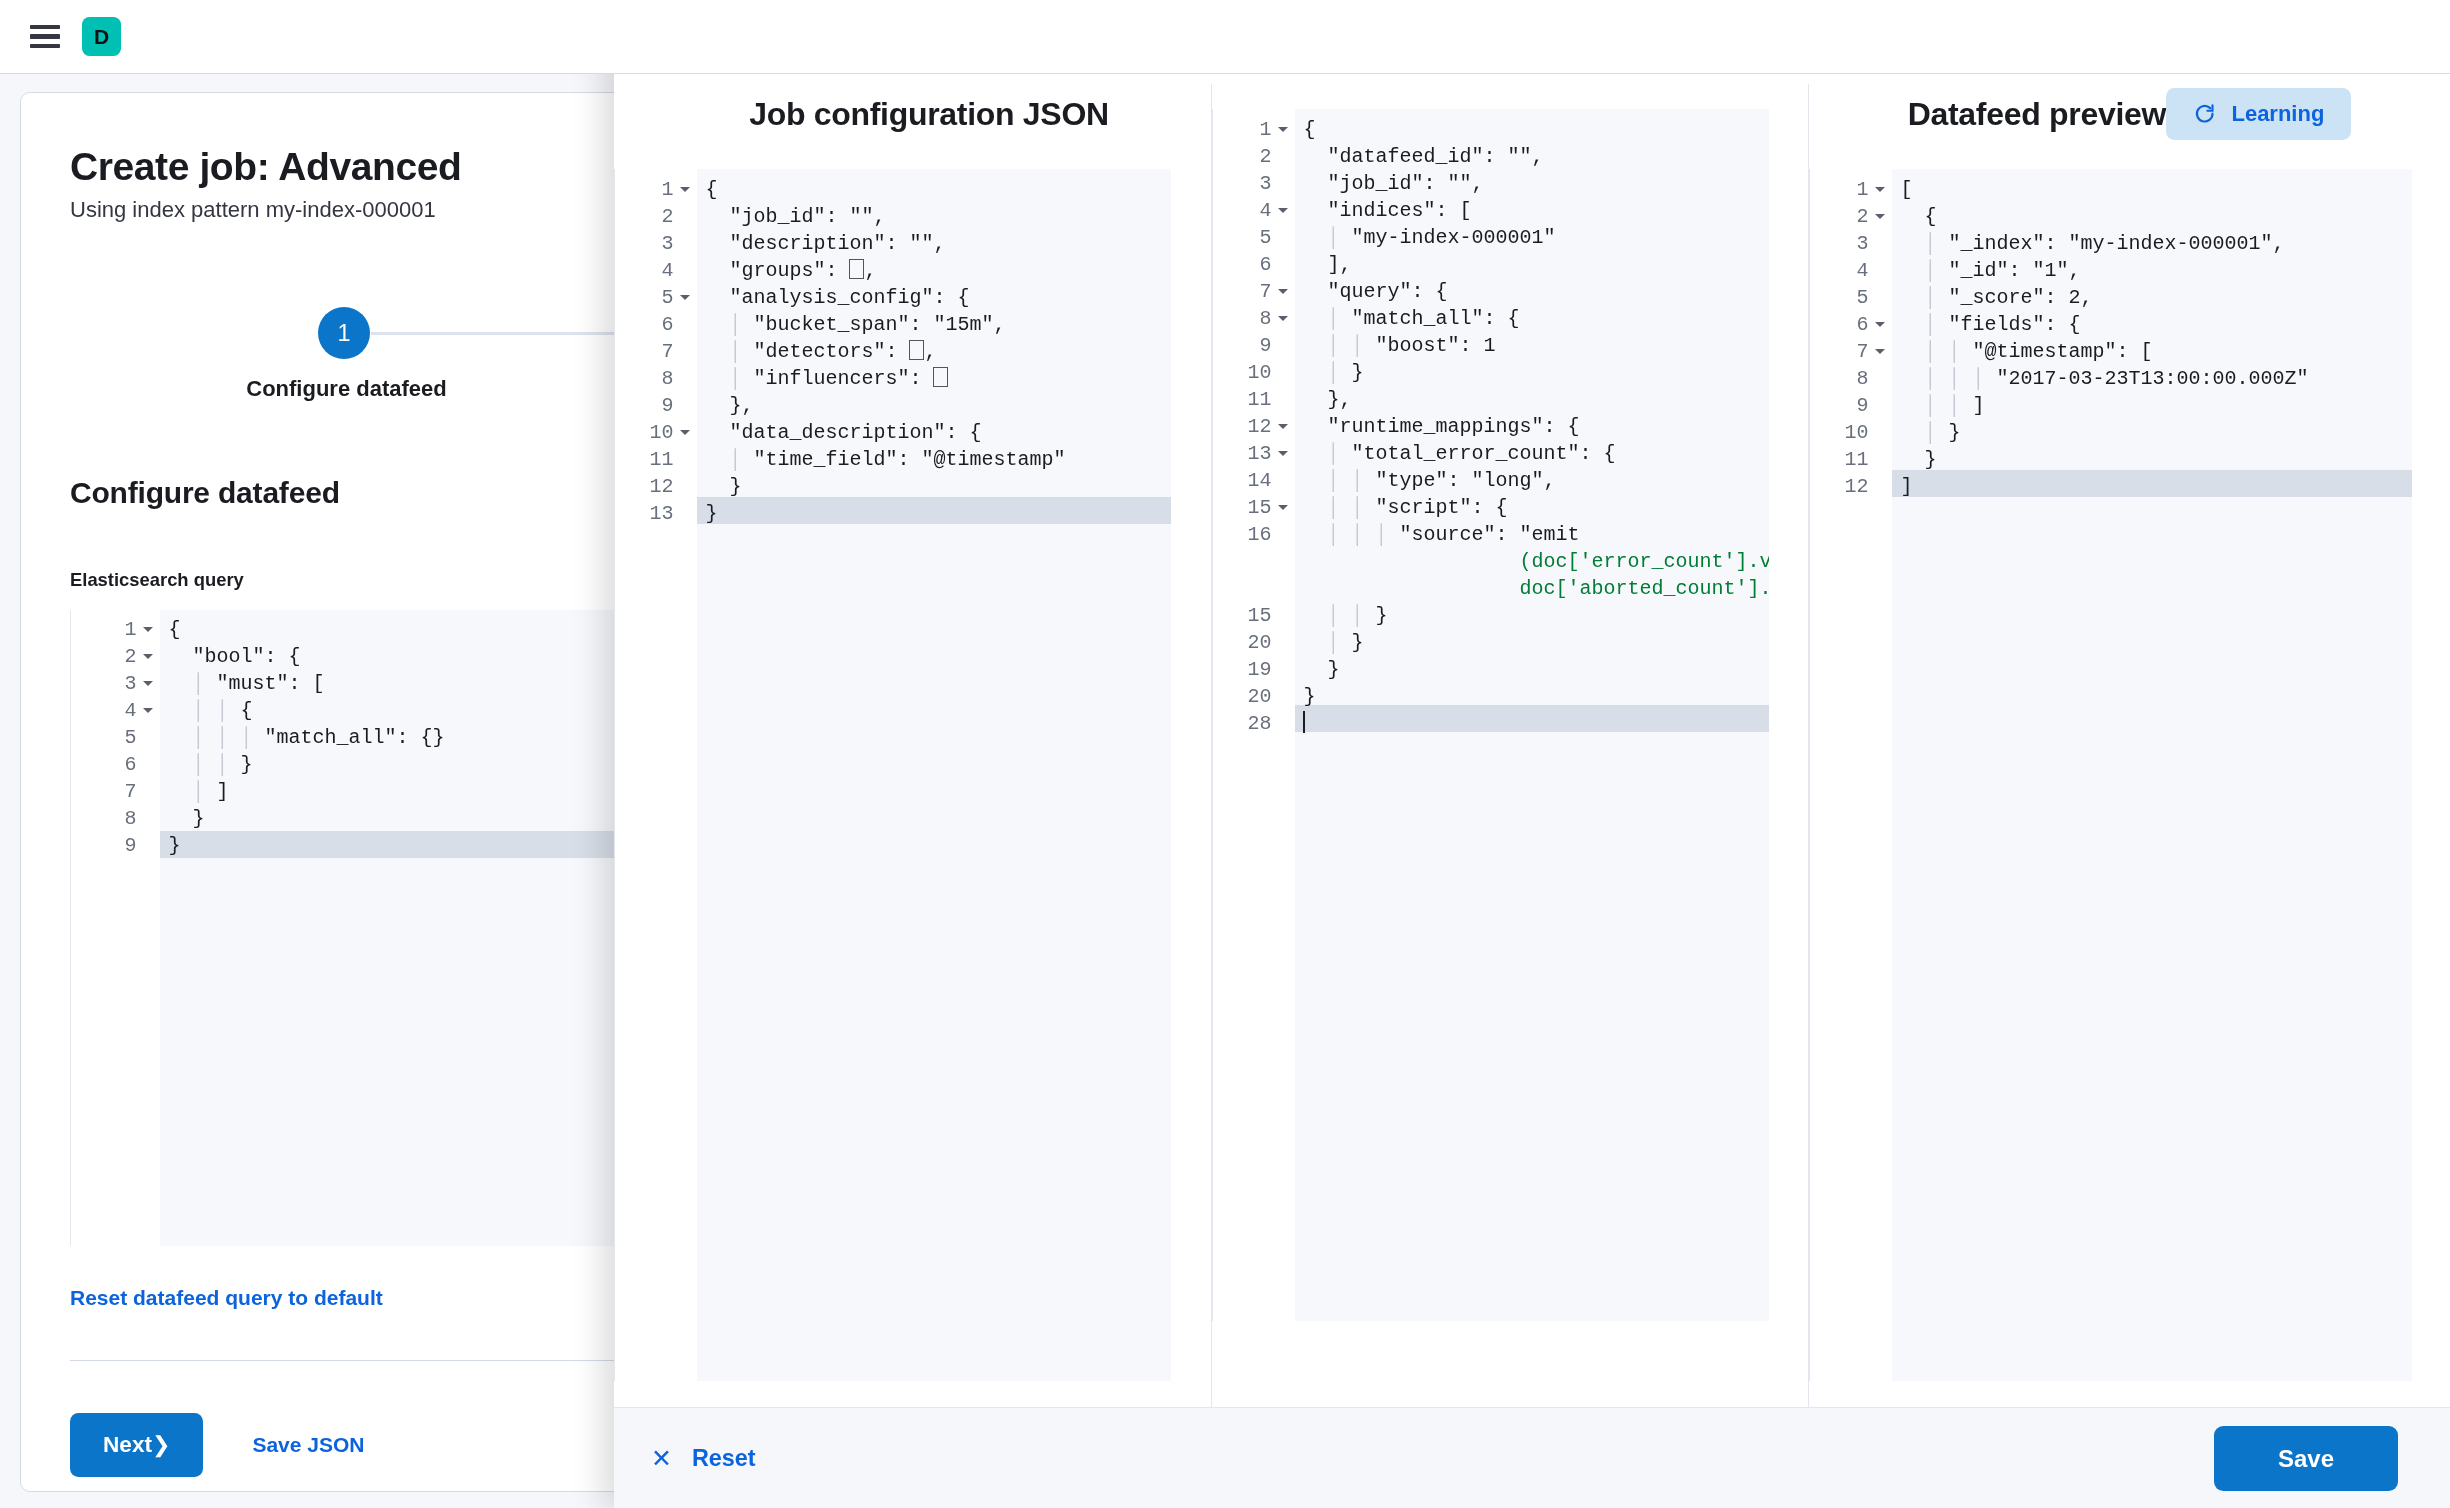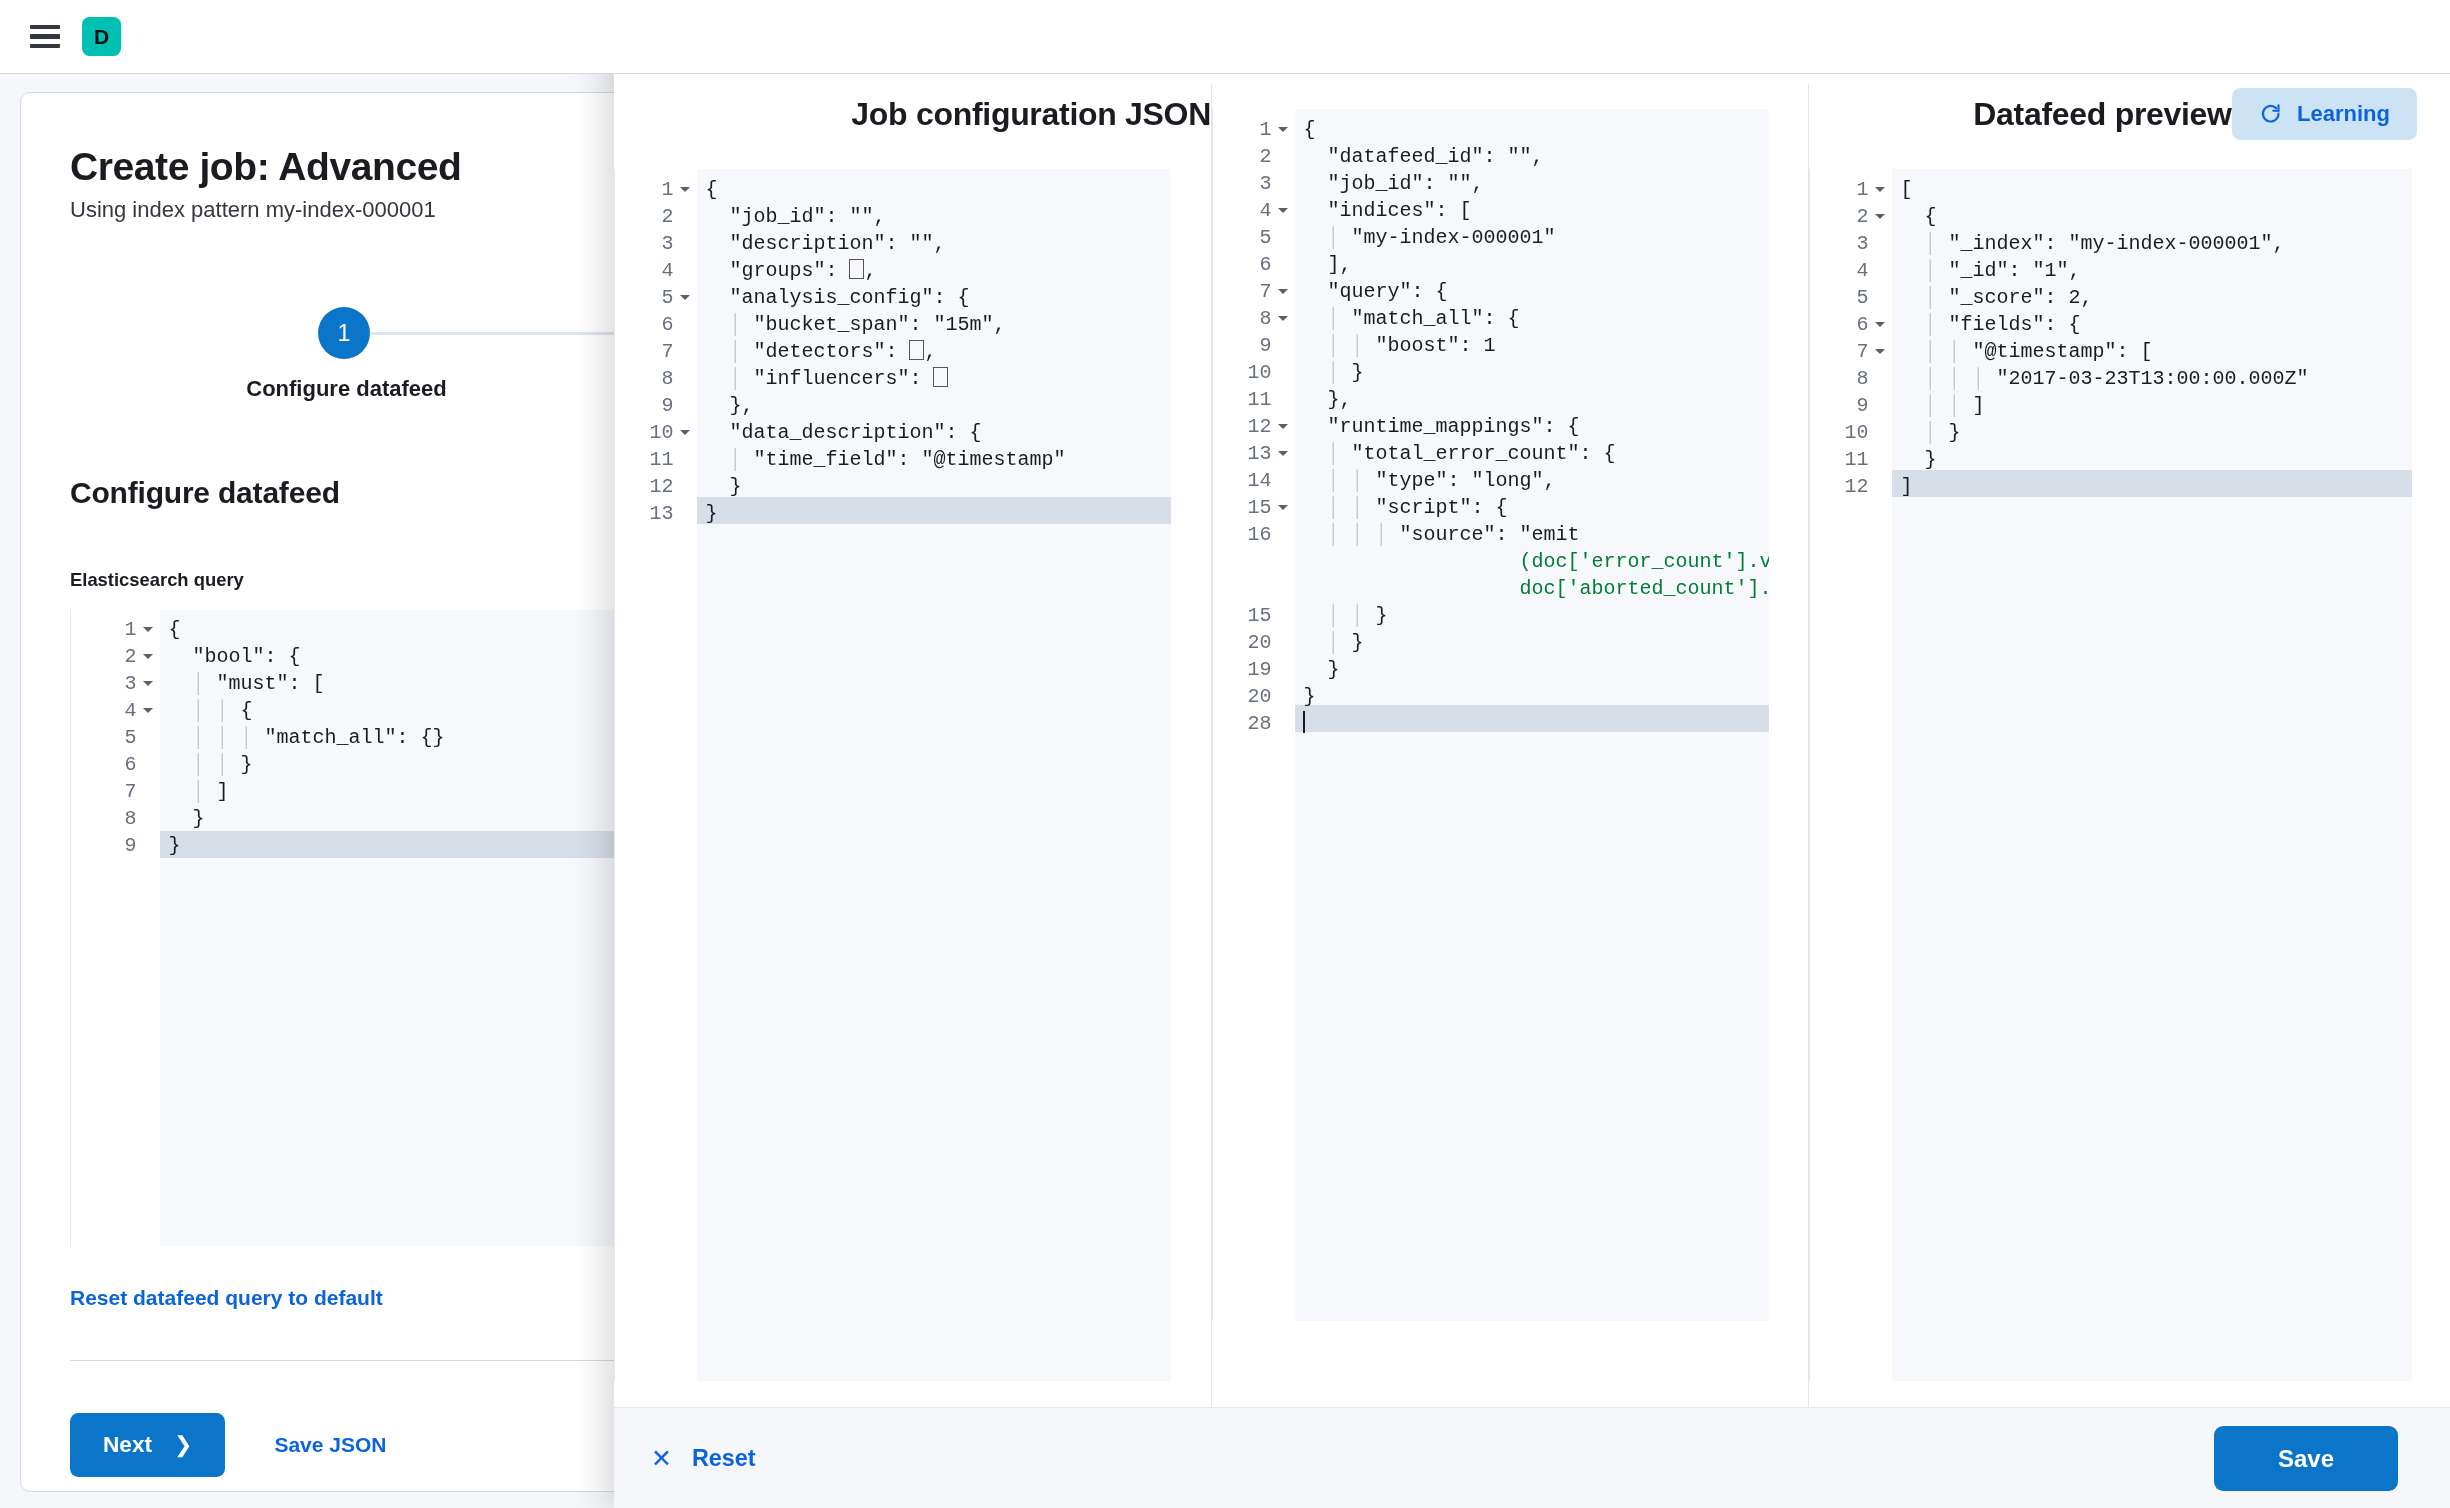--- a/index.html
+++ b/index.html
@@ -97,34 +97,34 @@
   .es-editor{margin-top:18.4px;width:1156px;height:636px;border-left:0.8px solid #E3E6ED;}
   .es-editor .gutter{width:89px;}
 
   .link{color:#0B64DD;font-size:21px;font-weight:700;cursor:pointer;}
   .reset-link{margin-top:40px;}
   .divider{margin-top:50px;width:1157px;height:0.8px;background:#D3DAE6;}
   .btn-row{margin-top:52px;display:flex;align-items:center;gap:49px;}
   .btn-primary{
     background:#0B75C9;color:#fff;border:none;border-radius:8.4px;
     font-size:22.6px;font-weight:700;padding:0 33px;height:64px;
-    display:flex;align-items:center;gap:22px;cursor:pointer;font-family:"Liberation Sans",sans-serif;
+    display:flex;align-items:center;cursor:pointer;font-family:"Liberation Sans",sans-serif;
   }
   .chev{font-size:22px;font-weight:400;}
 
   
   .flyout{
     position:absolute; left:614px; top:0; width:1836px; height:1509px;
     background:#FFFFFF; box-shadow:-11.7px 0 30px rgba(0,0,0,0.14); z-index:30;
     display:flex; flex-direction:column;
   }
   .flyout-body{flex:1 1 auto; display:flex; padding:84px 0 0 0; position:relative; overflow:hidden;}
   .panel{position:relative; height:100%;}
   .panel + .panel{border-left:0.8px solid #E3E6ED;}
-  .panel-head{display:flex;align-items:center;justify-content:flex-end;padding:0 0 0 33px;height:60px;}
+  .panel-head{display:flex;align-items:center;justify-content:center;padding:0 0 0 33px;height:60px;}
   .panel-title{font-size:32px;font-weight:700;color:#1A1C21;letter-spacing:-0.3px;white-space:nowrap;}
   .refresh-btn{
     background:#CCE3F5;color:#0B64DD;border:none;border-radius:8.4px;height:52px;
     display:flex;align-items:center;gap:15px;padding:0 27px;margin-right:33px;
     font-size:22px;font-weight:700;cursor:pointer;font-family:"Liberation Sans",sans-serif;
   }
   .refresh-ico{width:23.4px;height:23.4px;display:block;}
 
   .panel-editor{margin-top:25px;height:1212px;border-left:0.8px solid #E3E6ED;}
   .p1{width:597px;}

